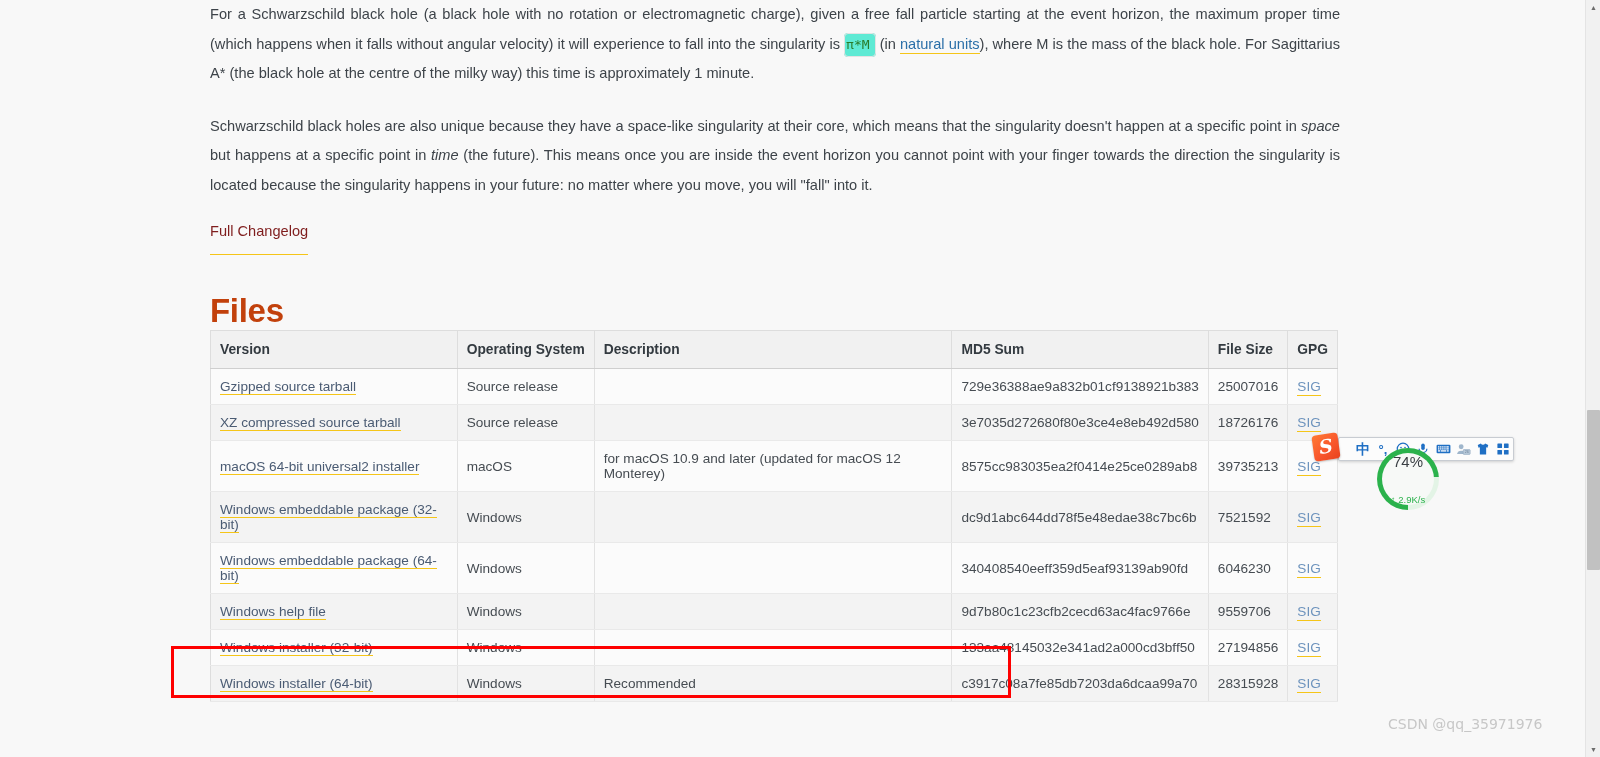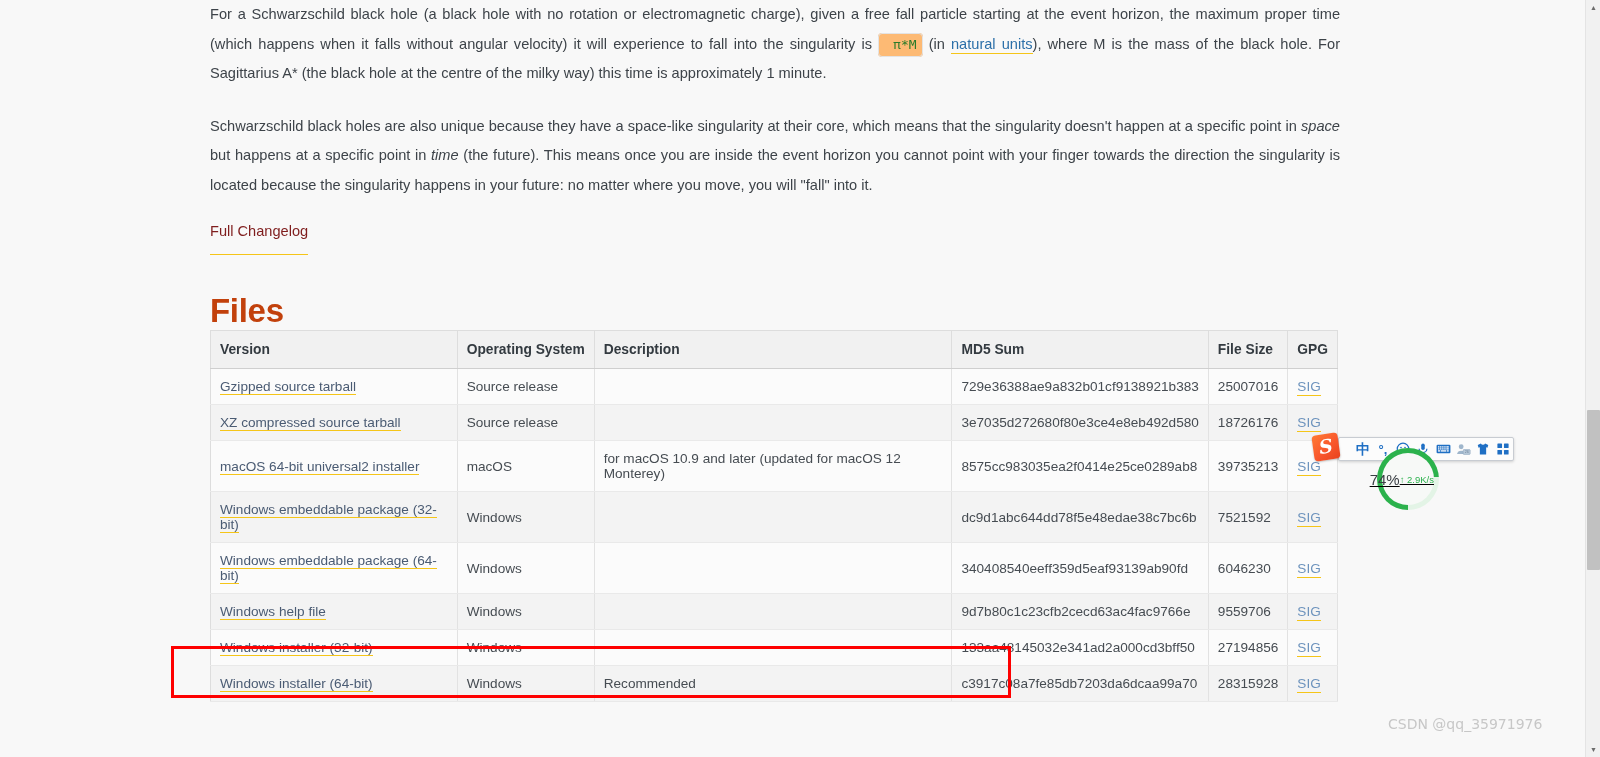--- a/index.html
+++ b/index.html
@@ -43,24 +43,24 @@
     line-height: 29.5px;
     text-align: justify;
     margin-bottom: 23px;
   }
   p.body.p2 { margin-bottom: 22px; }
 
   .inline-code {
     font-family: "DejaVu Sans Mono", monospace;
     font-size: 13px;
     color: #2a7b2a;
-    background: #fdba74;
+    background: #5eead4;
     border: 1px solid #e3e3e3;
     border-radius: 4px;
-    padding: 3px 5px 4px 14px;
+    padding: 3px 5px 4px 1px;
     white-space: nowrap;
   }
 
   a.link {
     color: #2b6fa8;
     text-decoration: none;
     border-bottom: 1.6px solid #f5c518;
     padding-bottom: 1px;
   }
 
@@ -203,25 +203,24 @@
     border-radius: 50%;
     background:
       conic-gradient(from 180deg, #2bb24c 0% 74%, #e3f4e6 74% 100%);
   }
   .dl-bubble .inner {
     position: absolute;
     inset: 5px;
     border-radius: 50%;
     background: #f7f9f7;
     display: flex;
-    flex-direction: row;
+    flex-direction: column;
     align-items: center;
-    justify-content: flex-end;
+    justify-content: space-between;
     line-height: 1.05;
-    text-decoration: underline;
   }
   .dl-pct {
     font-size: 15px;
     color: #3a3f44;
     font-weight: normal;
     margin-top: 1px;
   }
   .dl-speed {
     font-size: 9.5px;
     color: #2bb24c;

